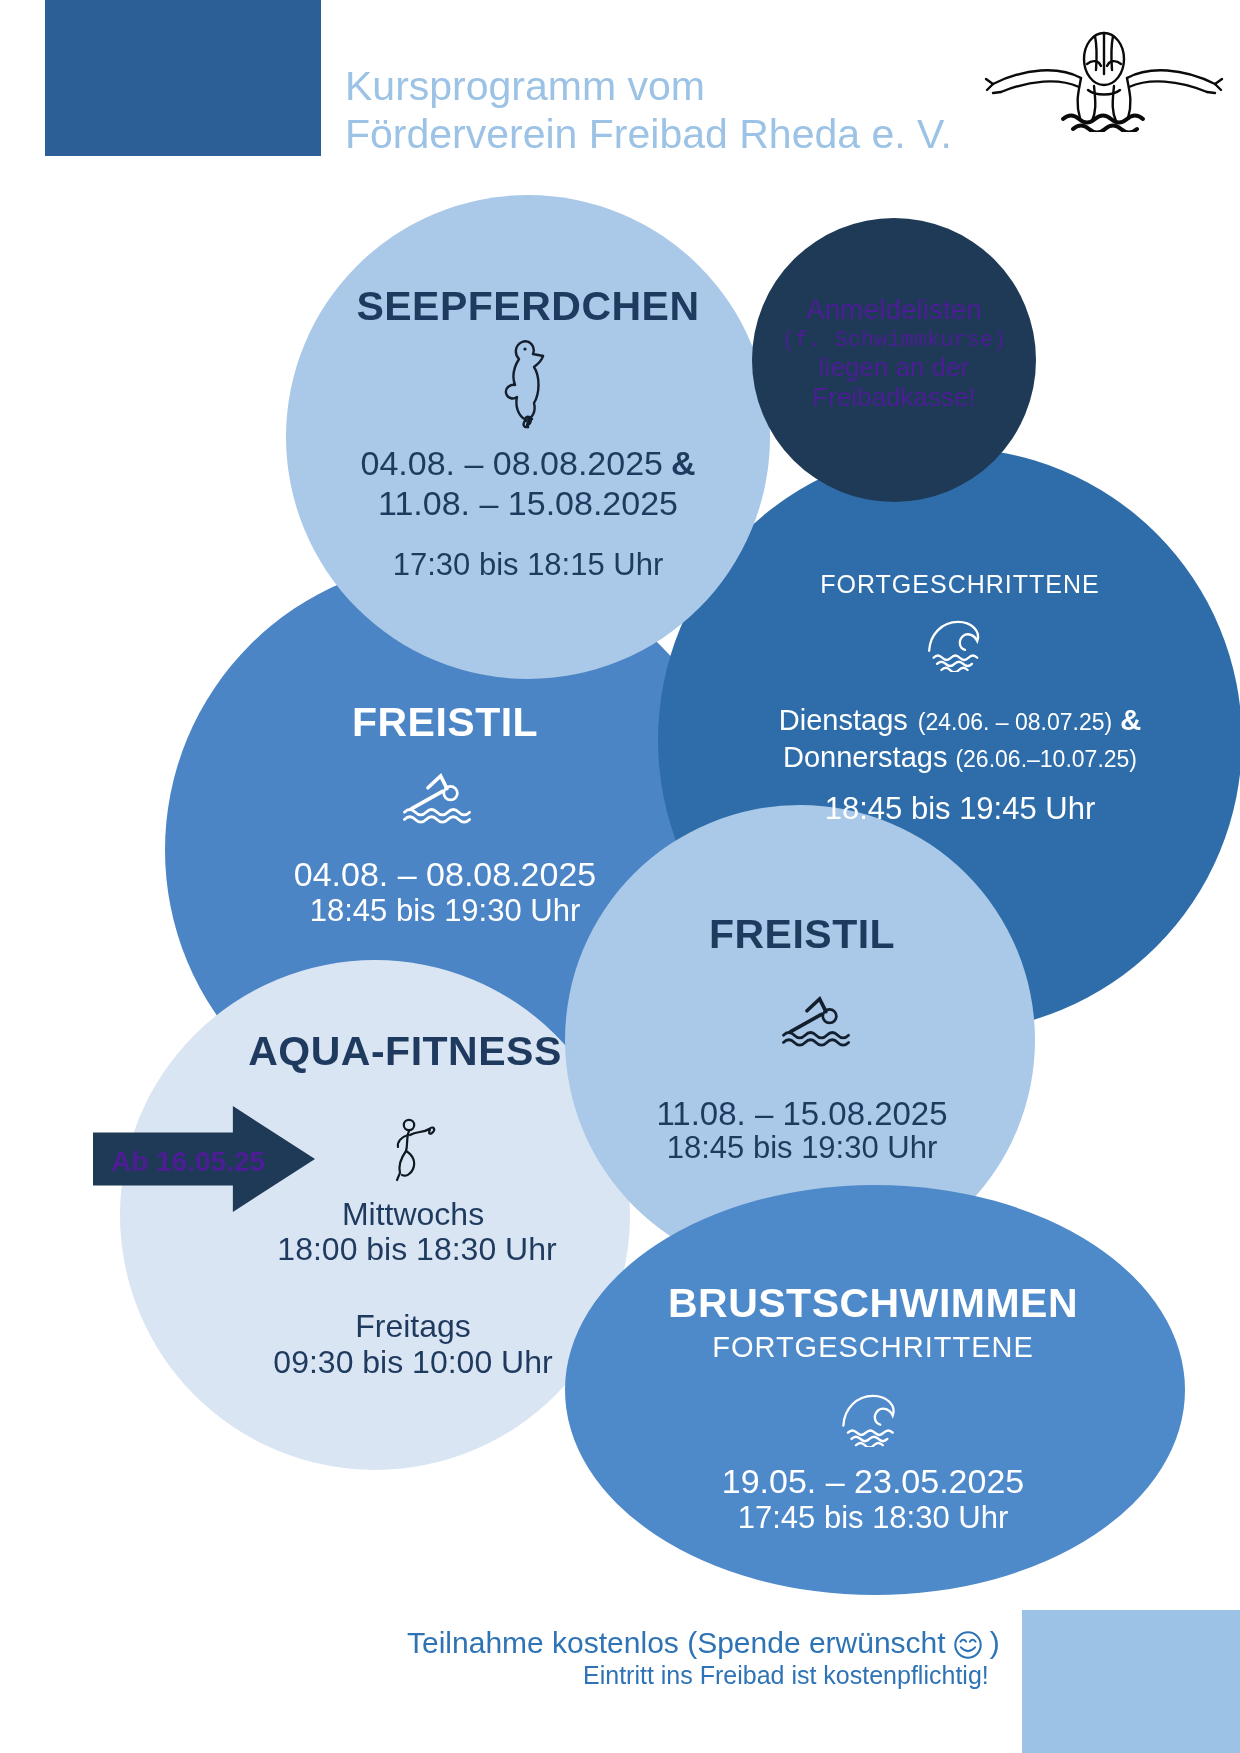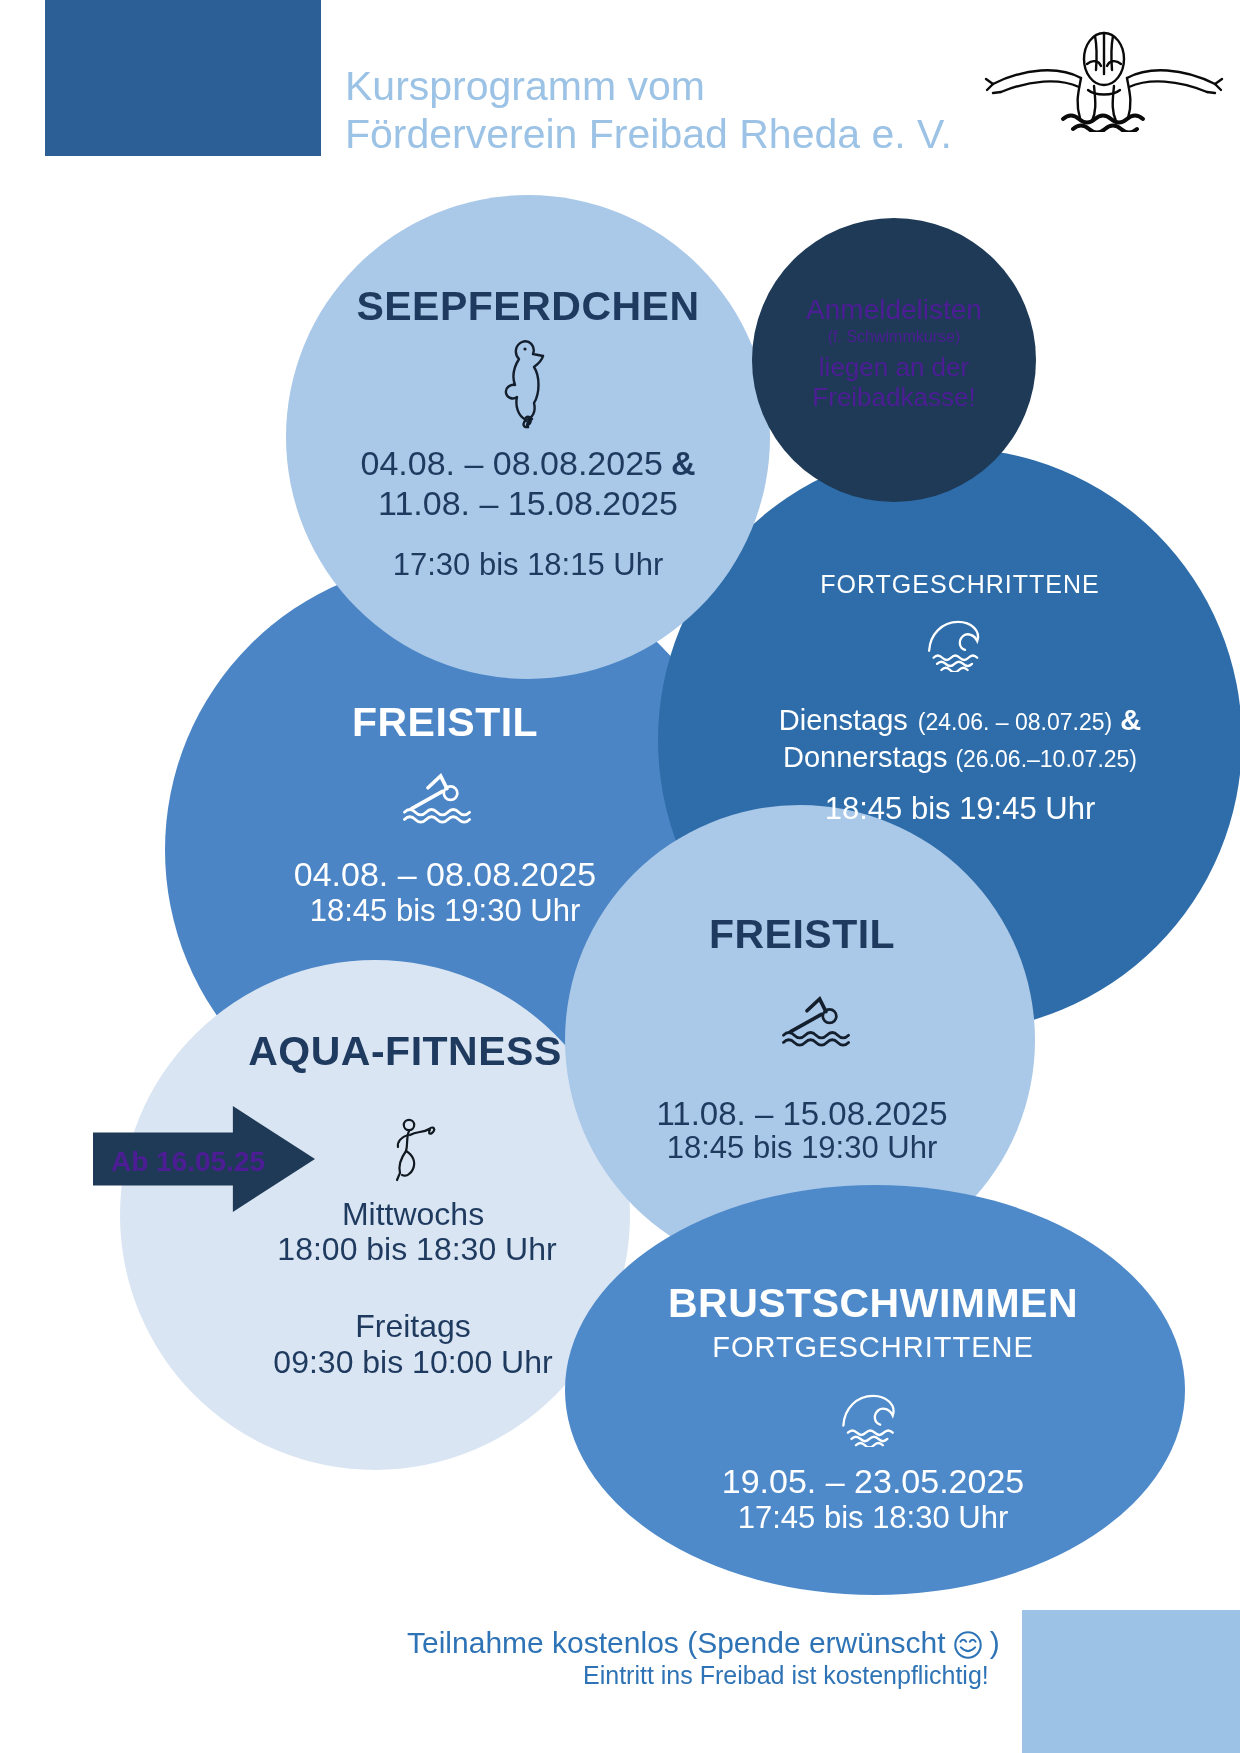--- a/index.html
+++ b/index.html
@@ -43,21 +43,21 @@
 
   
   #seep-title{left:183px;top:283px;width:600px;}
   #seep-icon{left:456px;top:336px;}
   #seep-date1{left:183px;top:444px;width:600px;}
   #seep-date2{left:183px;top:484px;width:600px;}
   #seep-time{left:183px;top:547px;width:600px;}
 
   
   #anm-l1{left:699px;top:294px;width:300px;font-size:28px;}
-  #anm-l2{left:699px;top:328px;width:300px;font-size:16px;}
+  #anm-l2{left:699px;top:328px;width:300px;font-size:22px;font-family:Liberation Mono, monospace;}
   #anm-l3{left:699px;top:352px;width:300px;font-size:26px;}
   #anm-l4{left:699px;top:382px;width:300px;font-size:26px;}
 
   
   #kr-title{left:615px;top:517px;width:600px;}
   #kr-sub{left:615px;top:570px;width:600px;font-size:25px;letter-spacing:1px;}
   #kr-icon{left:878px;top:612px;}
   #kr-day1{left:615px;top:704px;width:600px;font-size:29px;text-align:center;}
   #kr-day2{left:615px;top:741px;width:600px;font-size:29px;}
   #kr-time{left:615px;top:791px;width:600px;}

